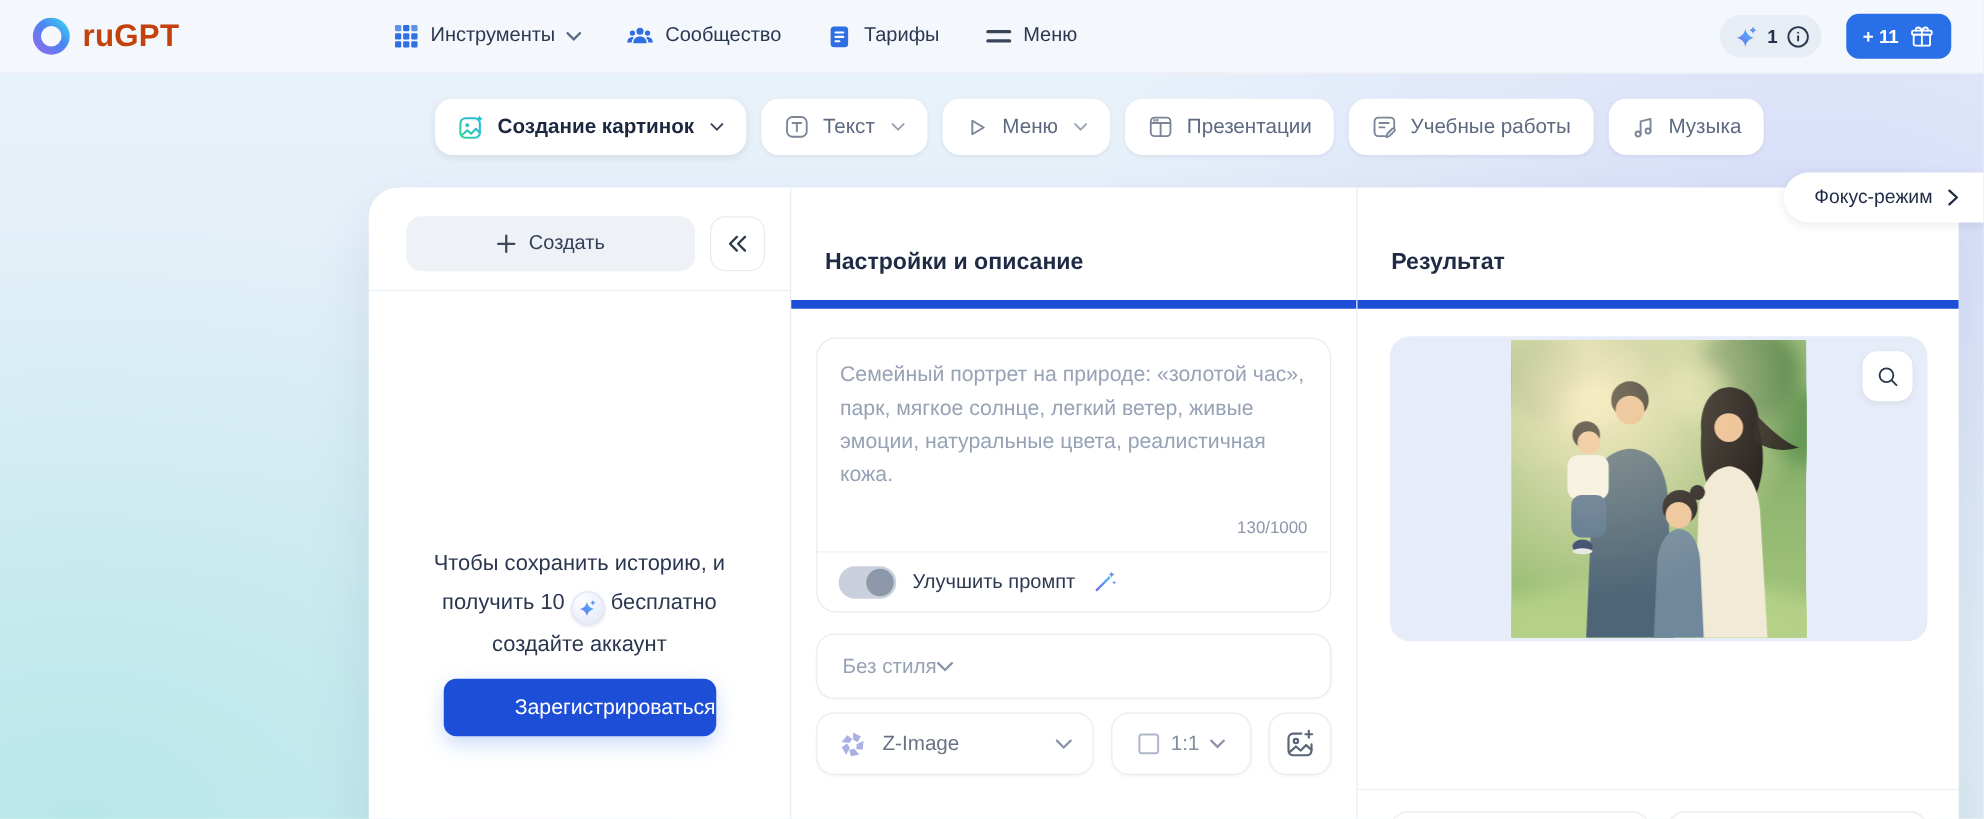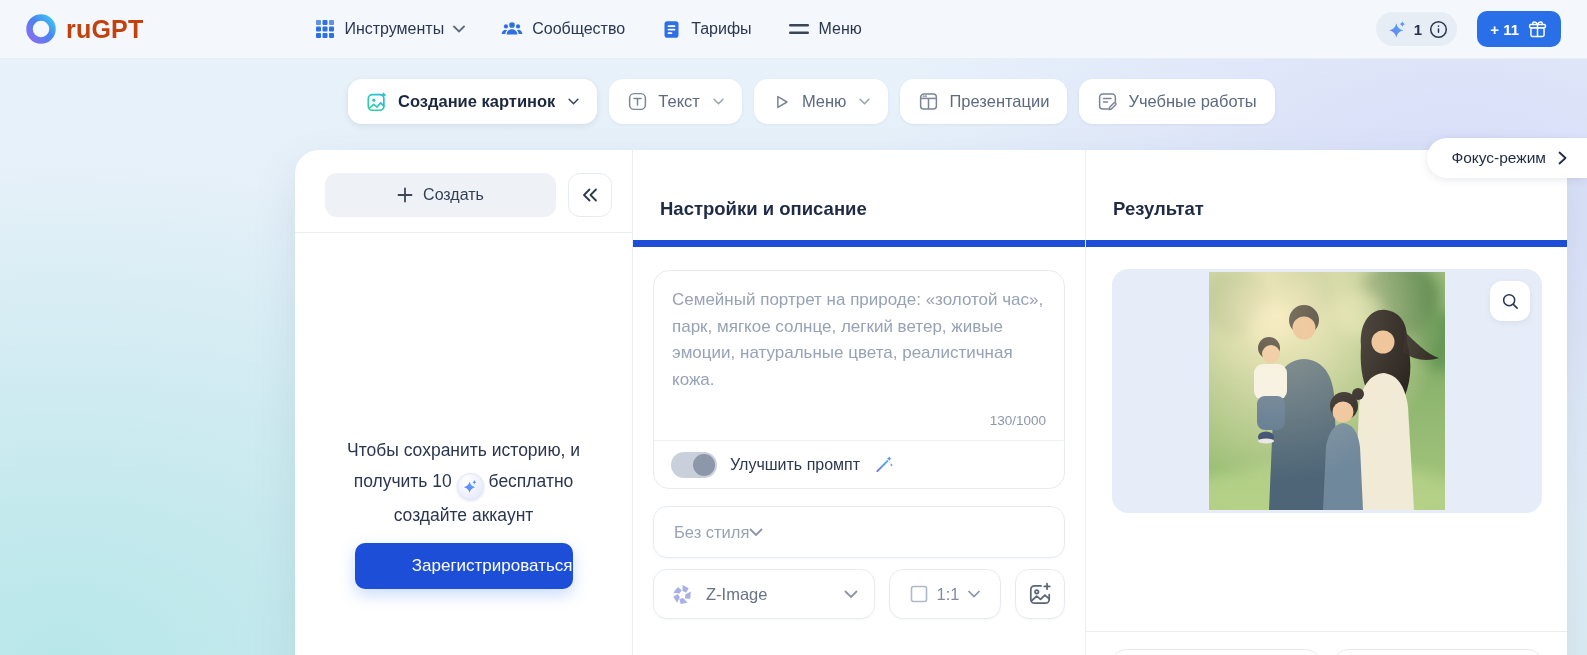--- a/index.html
+++ b/index.html
@@ -335,20 +335,30 @@
       <svg width="21" height="21" viewBox="0 0 24 24" fill="none" stroke="#7b8598" stroke-width="1.7" stroke-linecap="round" stroke-linejoin="round">
           <path d="M21 12.5V7a3.5 3.5 0 0 0-3.5-3.5h-11A3.5 3.5 0 0 0 3 7v10a3.5 3.5 0 0 0 3.5 3.5h6"></path>
           <path d="M19.5 13.5l-5 5-.8 2.8 2.8-.8 5-5a1.5 1.5 0 0 0-2-2z"></path>
           <line x1="7.5" y1="8.5" x2="16" y2="8.5"></line>
           <line x1="7.5" y1="12.5" x2="12" y2="12.5"></line>
         </svg>
     </span>
     <span>Учебные работы</span>
   </button>
 
+  <button class="tab">
+    <span>
+      <svg width="20" height="20" viewBox="0 0 24 24" fill="none" stroke="#7b8598" stroke-width="1.8" stroke-linecap="round" stroke-linejoin="round">
+          <path d="M9 18.2V6.2l9.5-2.4v11.6"></path>
+          <circle cx="6.6" cy="18.2" r="2.4"></circle>
+          <circle cx="16.1" cy="15.4" r="2.4"></circle>
+        </svg>
+    </span>
+    <span>Музыка</span>
+  </button>
 </div>
 
 <button class="focus-btn">
   <span>Фокус-режим</span>
   <span>
     <svg width="9" height="14" viewBox="0 0 9 14" fill="none">
         <path d="M1.5 1.5L7.5 7l-6 5.5" stroke="#1f2a44" stroke-width="1.8" stroke-linecap="round" stroke-linejoin="round"></path>
       </svg>
   </span>
 </button>

